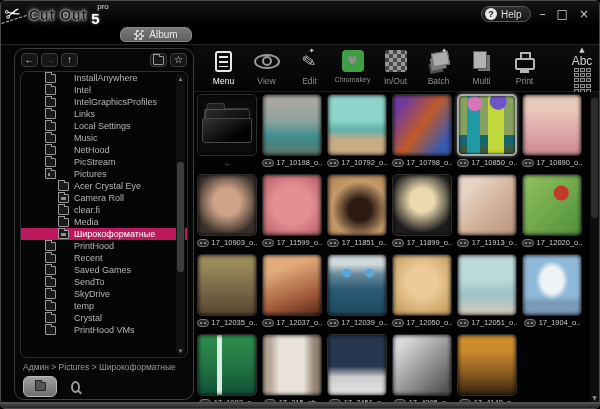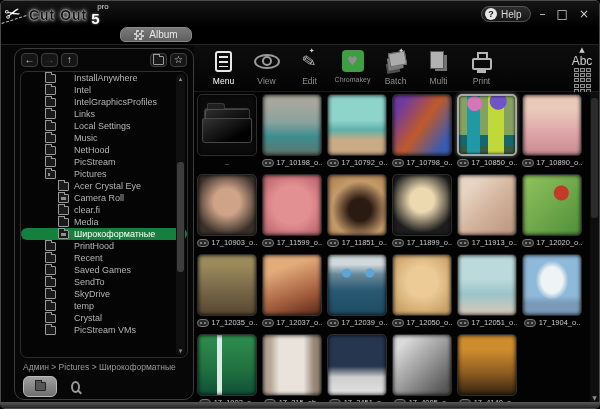--- a/index.html
+++ b/index.html
@@ -35,21 +35,21 @@
   .nav-sp{flex:1;}
   .fico{width:11px;height:9px;border:1px solid #9a9a9a;border-radius:1px;background:#1a1a1a;position:relative;flex:none;box-sizing:border-box;}
   .fico::before{content:"";position:absolute;top:-3px;left:-1px;width:5px;height:2px;border:1px solid #9a9a9a;border-bottom:none;background:#1a1a1a;}
   .fico.img::after{content:"";position:absolute;inset:2px;background:#8f8f8f;}
   .fico.pics::after{content:"";position:absolute;inset:2px;background:linear-gradient(90deg,#8f8f8f 45%,transparent 45%);}
 
   .treebox{position:relative;margin:2px 5px 0 5px;border:1px solid #2e2e2e;border-radius:7px;height:292px;overflow:hidden;background:#050505;}
   .trow{display:flex;align-items:center;gap:5px;height:12px;color:#b5b5b5;font-size:9px;white-space:nowrap;}
   .trow.lvl1{padding-left:24px;gap:18px;}
   .trow.lvl2{padding-left:37px;}
-  .trow.sel{background:#15803d;color:#fff;border-radius:6px;}
+  .trow.sel{background:#be185d;color:#fff;}
   .tree-scroll{position:absolute;top:2px;right:2px;bottom:2px;width:9px;background:#101010;border-radius:4px;}
   .tsar{position:absolute;left:0;width:9px;height:9px;color:#8a8a8a;font-size:6px;display:flex;align-items:center;justify-content:center;}
   .tsar.up{top:0;}
   .tsar.dn{bottom:0;}
   .tthumb{position:absolute;left:1px;width:7px;top:88px;height:110px;background:#3d3d3d;border-radius:3px;}
 
   .breadcrumb{padding:4px 8px 2px 8px;color:#9a9a9a;font-size:8.5px;white-space:nowrap;overflow:hidden;}
   .panel-actions{display:flex;align-items:center;gap:8px;padding:2px 8px;}
   .act-folder{width:34px;height:21px;border-radius:6px;background:linear-gradient(180deg,#a0a0a0,#6f6f6f);border:1px solid #bbb;display:flex;align-items:center;justify-content:center;}
   .act-folder .fico{border-color:#222;background:#555;}
@@ -261,21 +261,21 @@
         <div class="trow lvl1">
             <span class="fico"></span>
             <span>temp</span>
           </div>
         <div class="trow lvl1">
             <span class="fico"></span>
             <span>Crystal</span>
           </div>
         <div class="trow lvl1">
             <span class="fico"></span>
-            <span>PicStream VMs</span>
+            <span>PrintHood VMs</span>
           </div>
         <div class="tree-scroll">
           <span class="tsar up">▲</span>
           <span class="tthumb"></span>
           <span class="tsar dn">▼</span>
         </div>
       </div>
 
       <div class="breadcrumb">Админ &gt; Pictures &gt; Широкоформатные</div>
 
@@ -312,20 +312,26 @@
           <div class="tlbl">Edit</div>
         </div>
         <div class="titem">
           <div class="ticonbox">
               <span class="i-chroma">♥</span>
             </div>
           <div class="tlbl tiny">Chromakey</div>
         </div>
         <div class="titem">
           <div class="ticonbox">
+              <span class="i-inout"></span>
+            </div>
+          <div class="tlbl">In/Out</div>
+        </div>
+        <div class="titem">
+          <div class="ticonbox">
               <span class="i-batch"></span>
               <span class="spark">✦</span>
             </div>
           <div class="tlbl">Batch</div>
         </div>
         <div class="titem">
           <div class="ticonbox">
               <span class="i-multi"></span>
             </div>
           <div class="tlbl">Multi</div>

